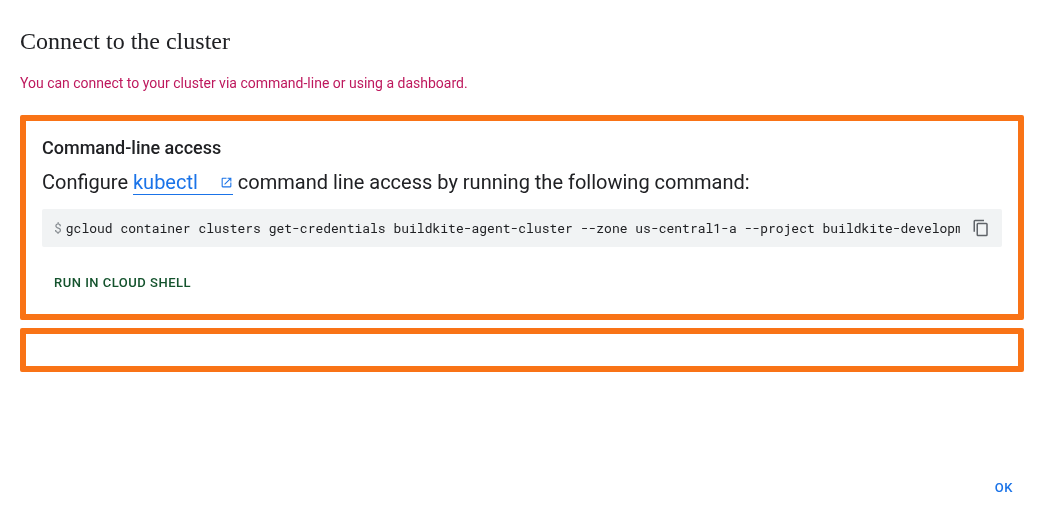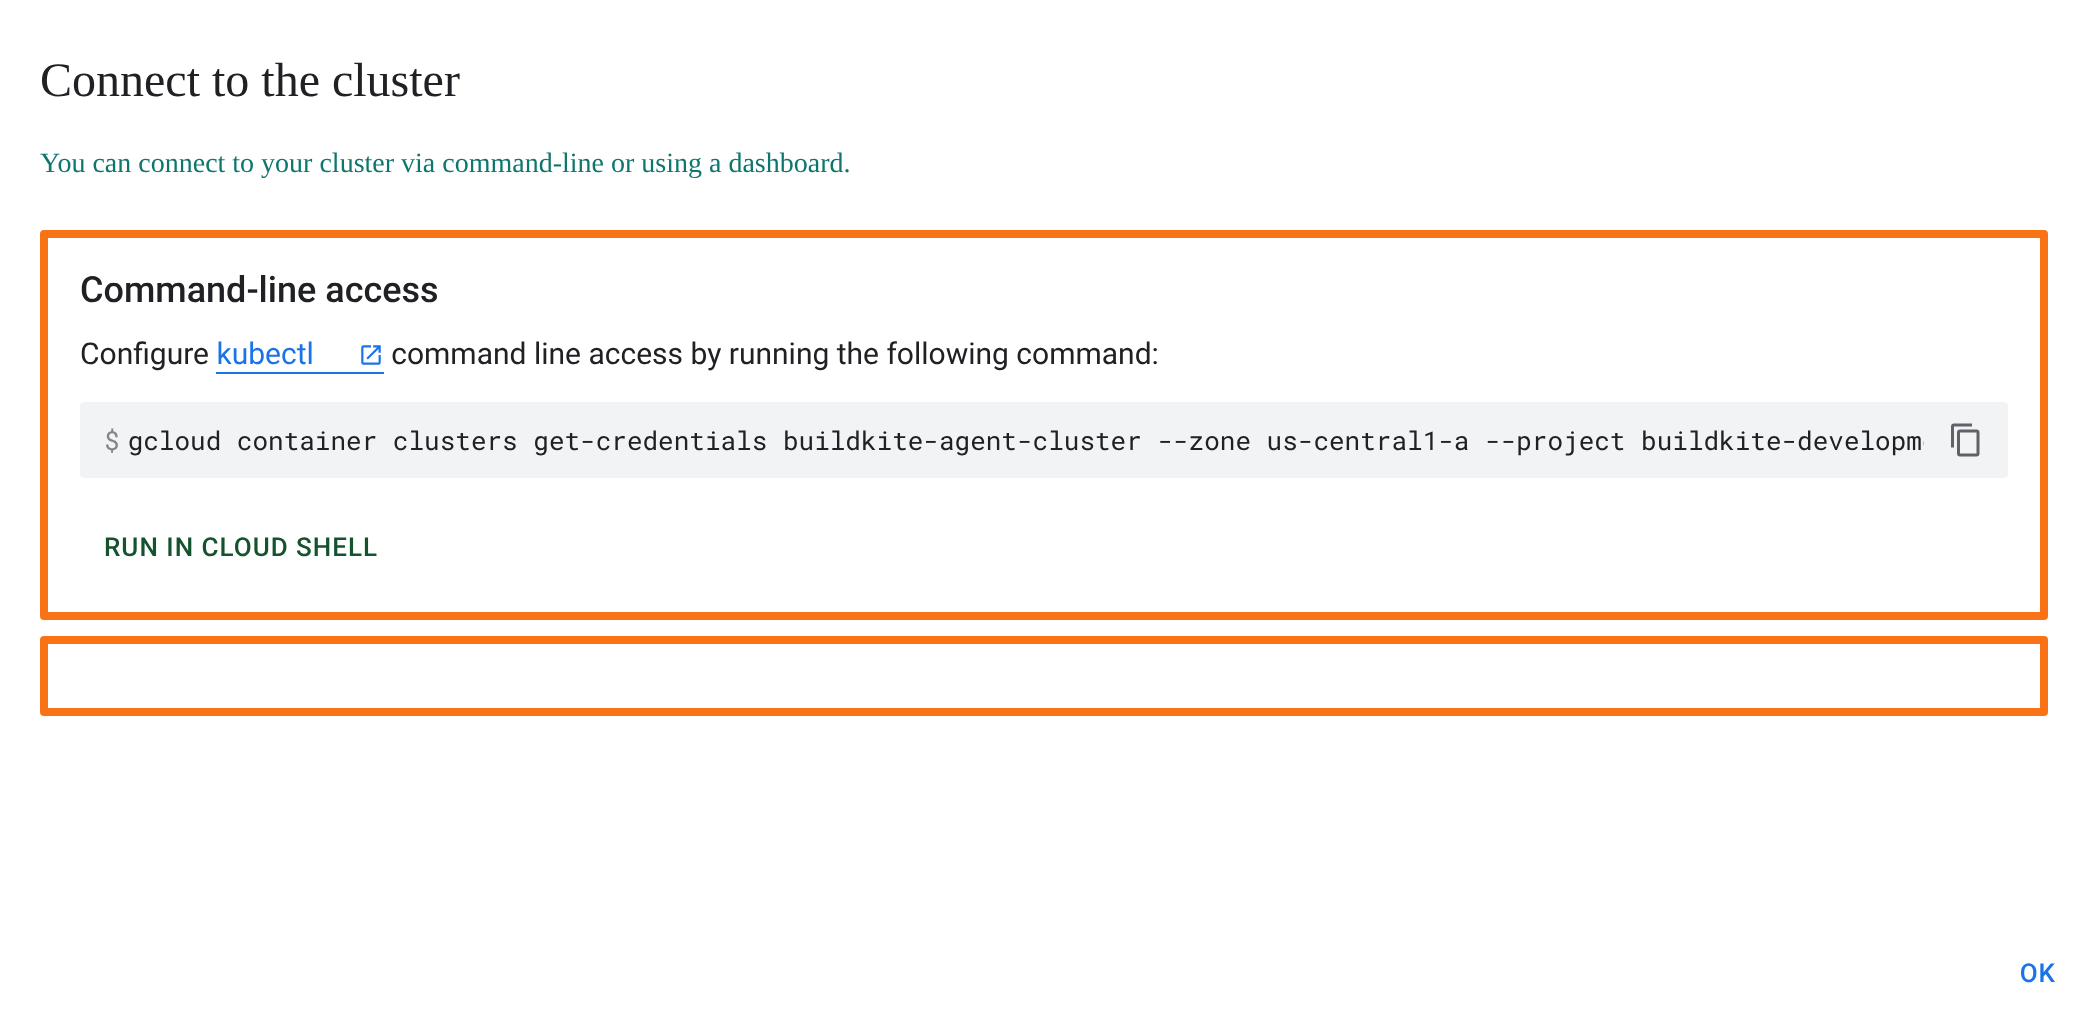--- a/index.html
+++ b/index.html
@@ -20,39 +20,38 @@
     .page-title {
       font-size: 24px;
       font-weight: 400;
       color: #202124;
       margin-bottom: 20px;
       margin-top: 8px;
       font-family: Liberation Serif, serif;
     }
     .intro-text {
       font-size: 14px;
-      color: #0f766e;
+      color: #be185d;
       margin-bottom: 24px;
-      font-family: Liberation Serif, serif;
     }
     .card {
-      border: 4px solid #f97316;
+      border: 6px solid #f97316;
       border-radius: 2px;
       padding: 16px;
       margin-bottom: 8px;
       background: #fff;
     }
     .card-title {
       font-size: 18px;
       font-weight: 500;
       color: #202124;
       margin-bottom: 12px;
     }
     .card-desc {
-      font-size: 15px;
+      font-size: 20px;
       color: #202124;
       margin-bottom: 14px;
     }
     .link {
       color: #1a73e8;
       text-decoration: none;
       border-bottom: 1px solid #1a73e8;
       cursor: pointer;
     }
     .link-inline {
@@ -113,21 +112,21 @@
       padding: 8px 4px;
       cursor: pointer;
       font-family: inherit;
       text-transform: uppercase;
       margin-left: 8px;
       margin-top: 4px;
     }
     .footer-actions {
       position: absolute;
       bottom: 8px;
-      right: 4px;
+      right: 19px;
     }
     .ok-button {
       background: none;
       border: none;
       color: #1a73e8;
       font-size: 13px;
       font-weight: 500;
       letter-spacing: 0.5px;
       cursor: pointer;
       font-family: inherit;

